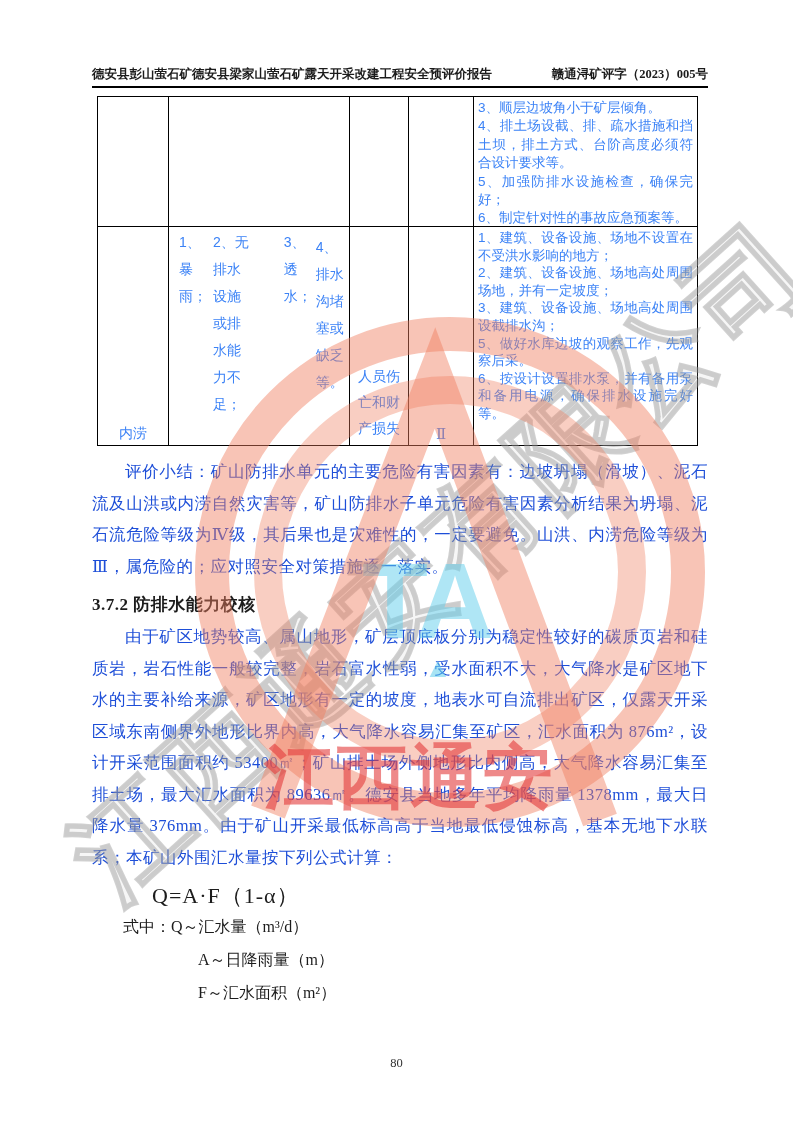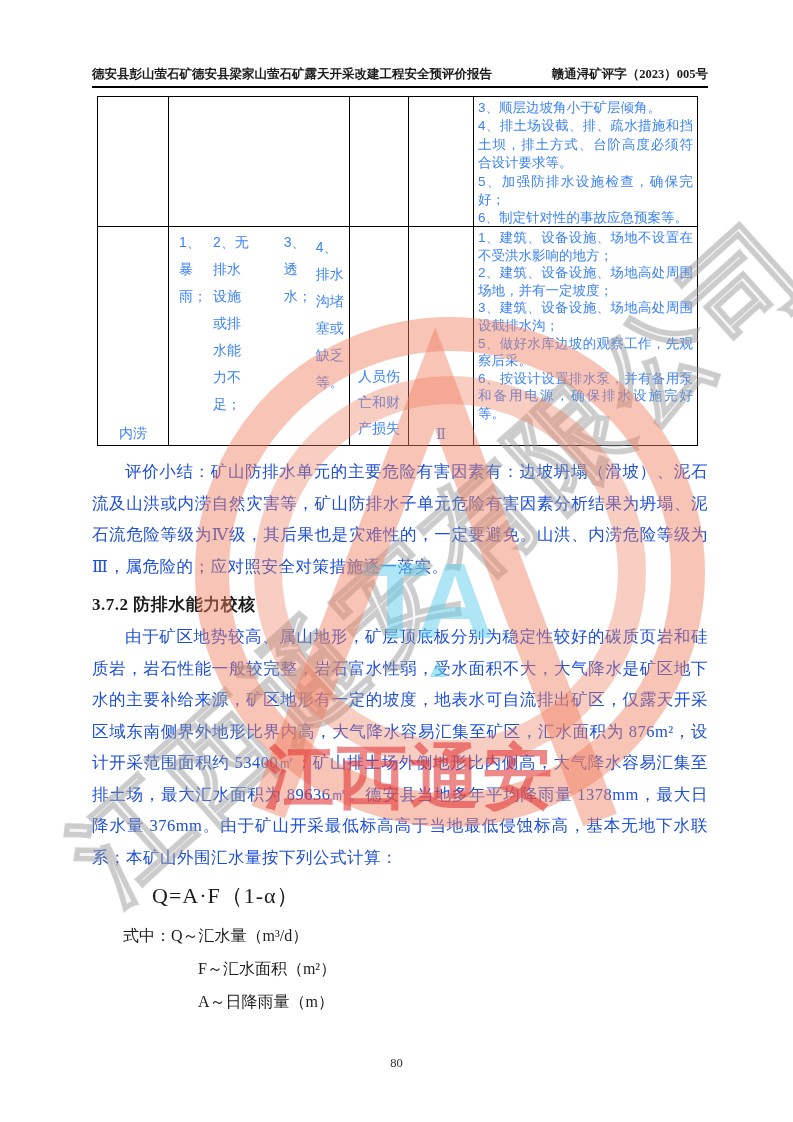--- a/index.html
+++ b/index.html
@@ -49,21 +49,21 @@
   .para {
     font-size:16.5px; line-height:31.5px; letter-spacing:0.5px;
     text-align:justify; text-indent:2em; word-break:break-all; color:#1d4ed8;
   }
   .para-summary { margin-top:10px; }
   .sec-heading { margin-top:11px; font-size:17px; font-weight:bold; letter-spacing:0.5px; }
   .para-section { margin-top:5px; }
 
   
   .formula-line { margin-top:8px; margin-left:60px; font-size:22px; letter-spacing:1px; }
-  .where-line { margin-top:15px; margin-left:31px; font-size:16px; }
+  .where-line { margin-top:6px; margin-left:31px; font-size:16px; }
   .def-line { margin-top:12px; margin-left:106px; font-size:16px; }
 
   
   .pagenum {
     position:absolute; left:0; top:1056px; width:793px; text-align:center;
     font-size:12.5px; color:#333; z-index:1;
   }
 
   
   .wm { position:absolute; pointer-events:none; z-index:2; }
@@ -146,22 +146,22 @@
     </div>
 
     <div class="para para-summary">评价小结：矿山防排水单元的主要危险有害因素有：边坡坍塌（滑坡）、泥石流及山洪或内涝自然灾害等，矿山防排水子单元危险有害因素分析结果为坍塌、泥石流危险等级为Ⅳ级，其后果也是灾难性的，一定要避免。山洪、内涝危险等级为Ⅲ，属危险的；应对照安全对策措施逐一落实。</div>
 
     <div class="sec-heading">3.7.2 防排水能力校核</div>
 
     <div class="para para-section">由于矿区地势较高、属山地形，矿层顶底板分别为稳定性较好的碳质页岩和硅质岩，岩石性能一般较完整，岩石富水性弱，受水面积不大，大气降水是矿区地下水的主要补给来源，矿区地形有一定的坡度，地表水可自流排出矿区，仅露天开采区域东南侧界外地形比界内高，大气降水容易汇集至矿区，汇水面积为 876m²，设计开采范围面积约 53400㎡；矿山排土场外侧地形比内侧高，大气降水容易汇集至排土场，最大汇水面积为 89636㎡。德安县当地多年平均降雨量 1378mm，最大日降水量 376mm。由于矿山开采最低标高高于当地最低侵蚀标高，基本无地下水联系；本矿山外围汇水量按下列公式计算：</div>
 
     <div class="formula-line">Q=A·F（1-α）</div>
     <div class="where-line"><span>式中：</span><span>Q～汇水量（m³/d）</span></div>
+    <div class="def-line">A～日降雨量（m）</div>
     <div class="def-line">F～汇水面积（m²）</div>
-    <div class="def-line">A～日降雨量（m）</div>
 
   </div>
 
   <div class="pagenum">80</div>
 
   <div class="wm wm-diagonal">江西通安有限公司</div>
 
   <div class="wm wm-ta">TA</div>
   <div class="wm wm-tri">▲</div>
 

